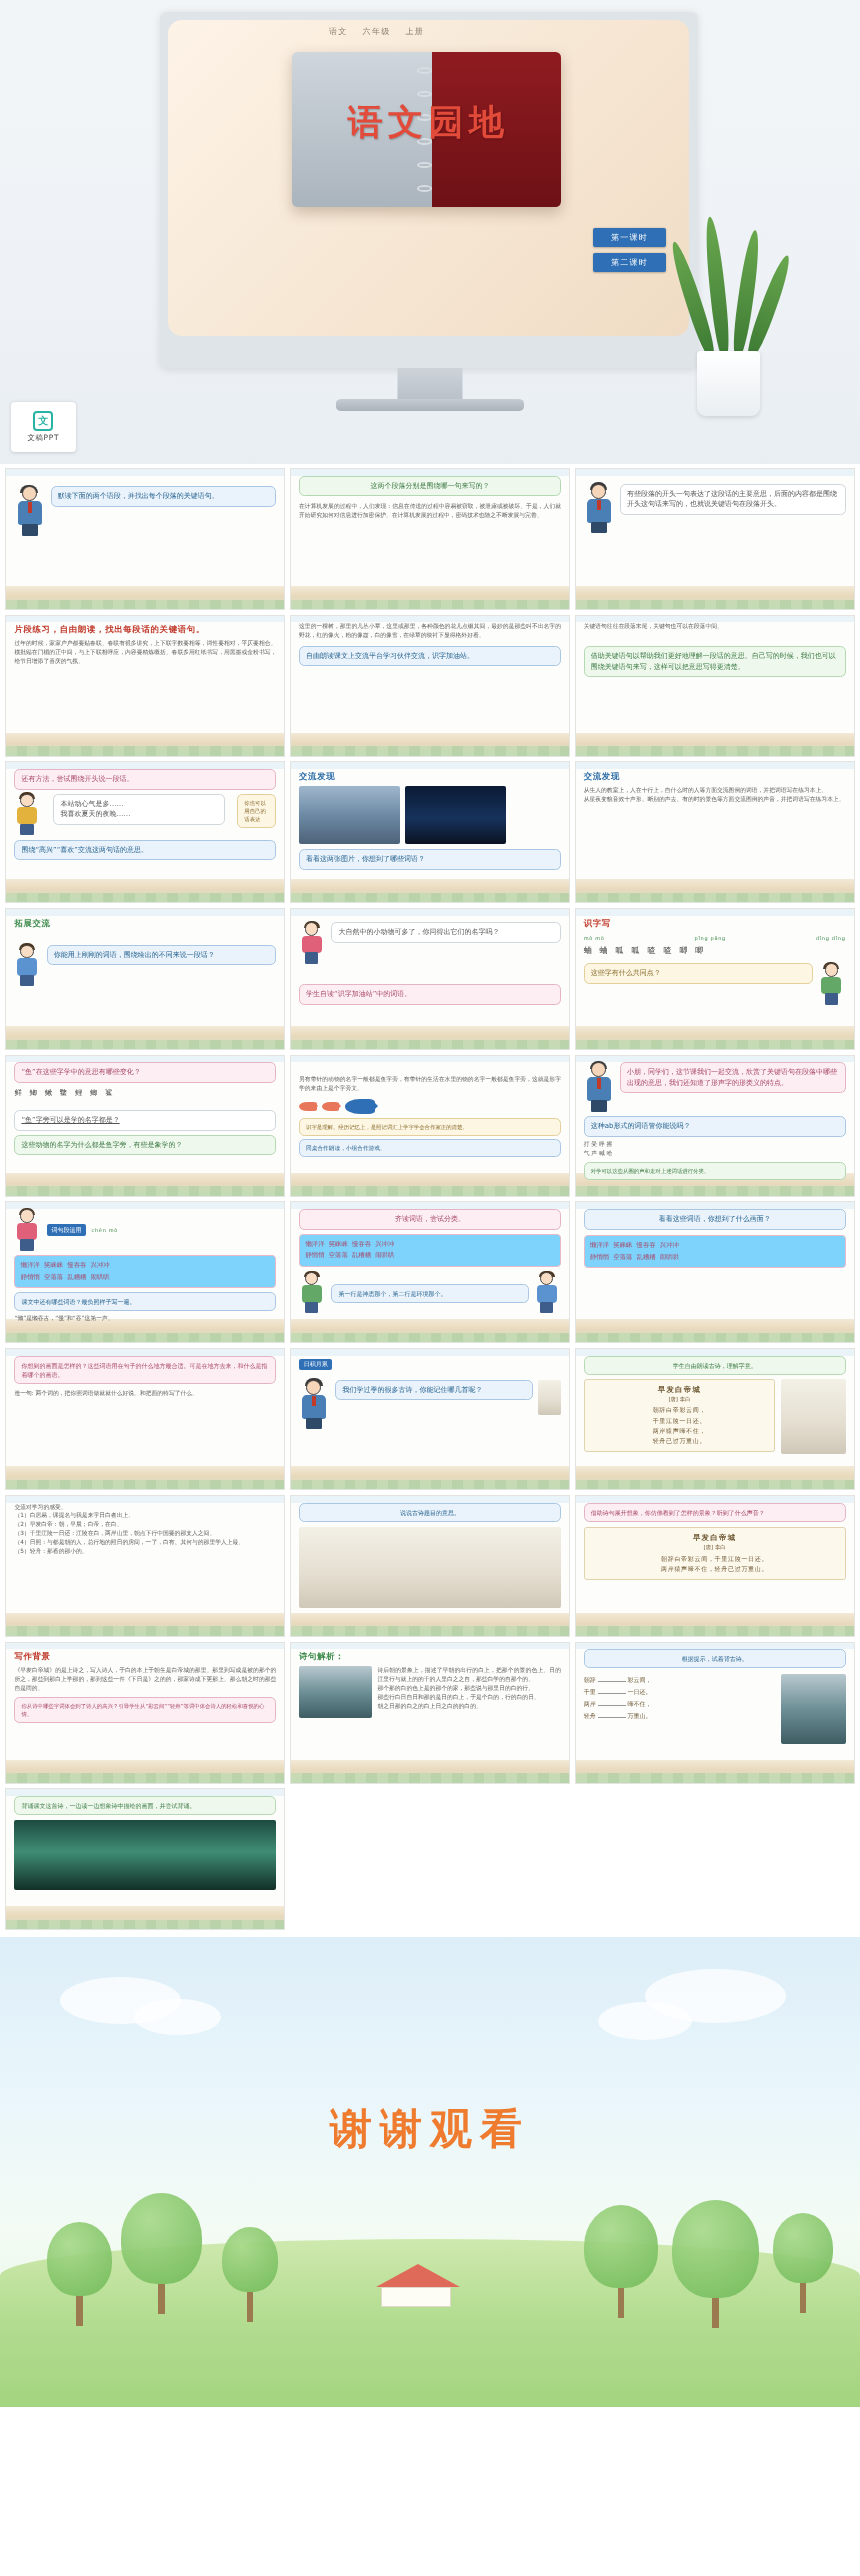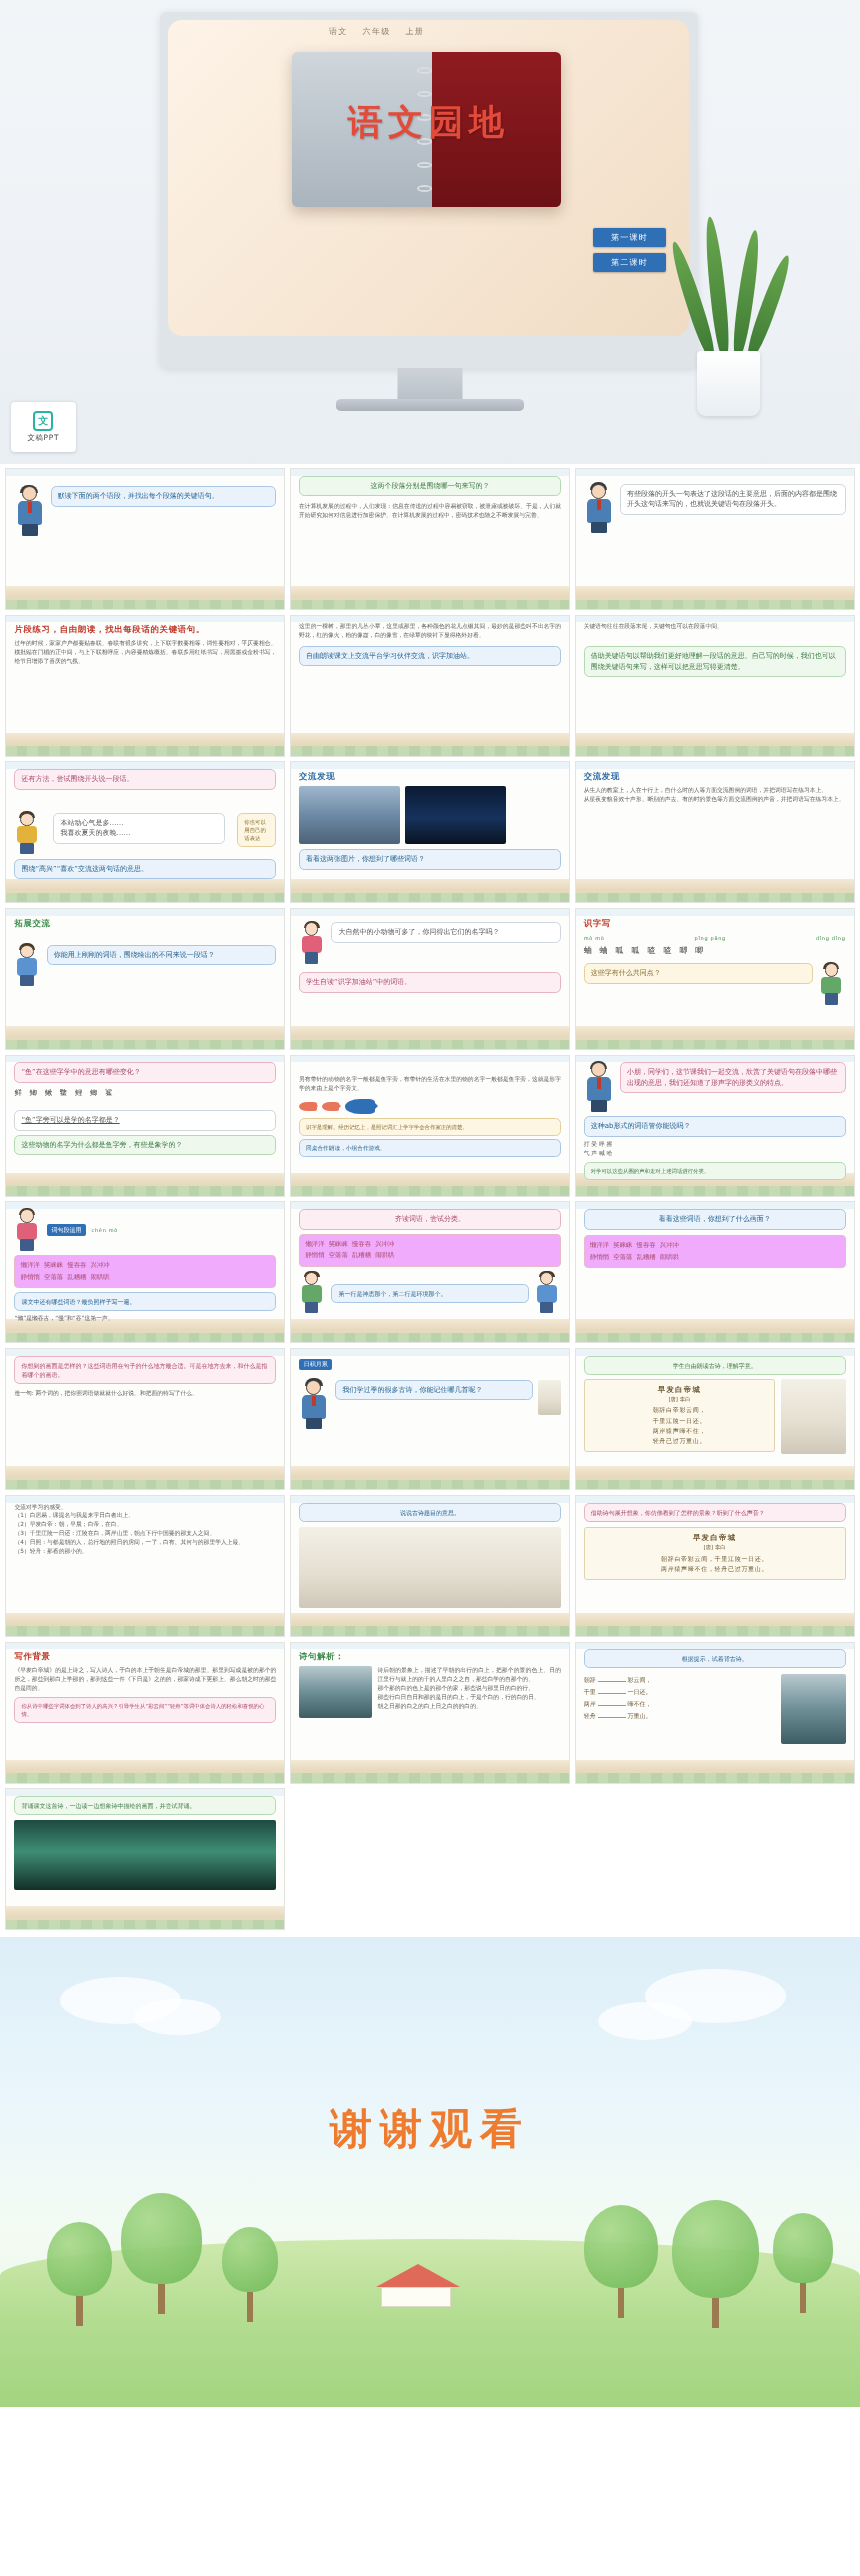--- a/index.html
+++ b/index.html
@@ -162,21 +162,21 @@
   .kid.yellow .body { background:#e2b23c; }
 
   .photo { border-radius:2px; overflow:hidden; position:relative; }
   .ph-crowd { background:linear-gradient(180deg,#9fb7cd 0%,#6d8aa5 50%,#4d6378 100%); }
   .ph-night { background:linear-gradient(180deg,#0b1a33 0%,#16325c 55%,#0a1322 100%); }
   .ph-cave { background:linear-gradient(180deg,#1d4a3f 0%,#3f8d74 45%,#123027 100%); }
   .ph-gorge { background:linear-gradient(180deg,#b9c9cf 0%,#6d8f96 50%,#3d5d63 100%); }
   .ph-ink { background:linear-gradient(180deg,#f3f0e6 0%,#e4ded0 60%,#cfc8b8 100%); }
 
   .word-card {
-    background:#f0abfc; border:0.7px solid #e9b9c9; border-radius:4px; padding:4px 5.4px;
+    background:#7dd3fc; border:0.7px solid #e9b9c9; border-radius:4px; padding:4px 5.4px;
     font-size:6.4px; color:#a8486a; line-height:1.8;
   }
   .word-grid { display:flex; gap:6.7px; justify-content:space-between; }
   .pinyin-row { font-size:5px; color:#3c8a4a; letter-spacing:0.7px; }
   .hanzi-row { font-size:8px; color:#333; letter-spacing:2.7px; }
 
   .poem {
     background:#fdf8ec; border:0.7px solid #e0d2ac; border-radius:2.7px;
     padding:4.7px 6px; text-align:center; color:#6b5631;
   }
@@ -344,21 +344,21 @@
         <div class="body-text">关键语句往往在段落末尾，关键句也可以在段落中间。</div>
         <div class="bubble green" style="margin-top:15px;">借助关键语句以帮助我们更好地理解一段话的意思。自己写的时候，我们也可以围绕关键语句来写，这样可以把意思写得更清楚。</div>
       </div>
     </div>
 
     <div class="slide">
       <div class="bg-top"></div>
         <div class="bg-bottom"></div>
       <div class="s-inner">
         <div class="bubble pink">还有方法，尝试围绕开头说一段话。</div>
-        <div class="row" style="margin-top:23px;gap:12px;">
+        <div class="row" style="margin-top:4px;gap:12px;">
           <div class="kid yellow">
             <div class="hair"></div>
               <div class="head"></div>
               <div class="body"></div>
               <div class="legs"></div>
           </div>
           <div class="col">
             <div class="bubble white" style="white-space:pre-line;">本站动心气是多……
 我喜欢夏天的夜晚……</div>
           </div>
@@ -418,21 +418,21 @@
           <div class="kid">
             <div class="hair"></div>
               <div class="head"></div>
               <div class="body"></div>
               <div class="legs"></div>
           </div>
           <div class="col">
               <div class="bubble white">大自然中的小动物可多了，你问得出它们的名字吗？</div>
             </div>
         </div>
-        <div class="bubble pink" style="margin-top:8px;">学生自读“识字加油站”中的词语。</div>
+        <div class="bubble pink" style="margin-top:20px;">学生自读“识字加油站”中的词语。</div>
       </div>
     </div>
 
     <div class="slide">
       <div class="bg-top"></div>
         <div class="bg-bottom"></div>
       <div class="s-inner">
         <div class="s-title red">识字写</div>
         <div class="word-grid" style="margin-top:2.7px;">
           <div>

